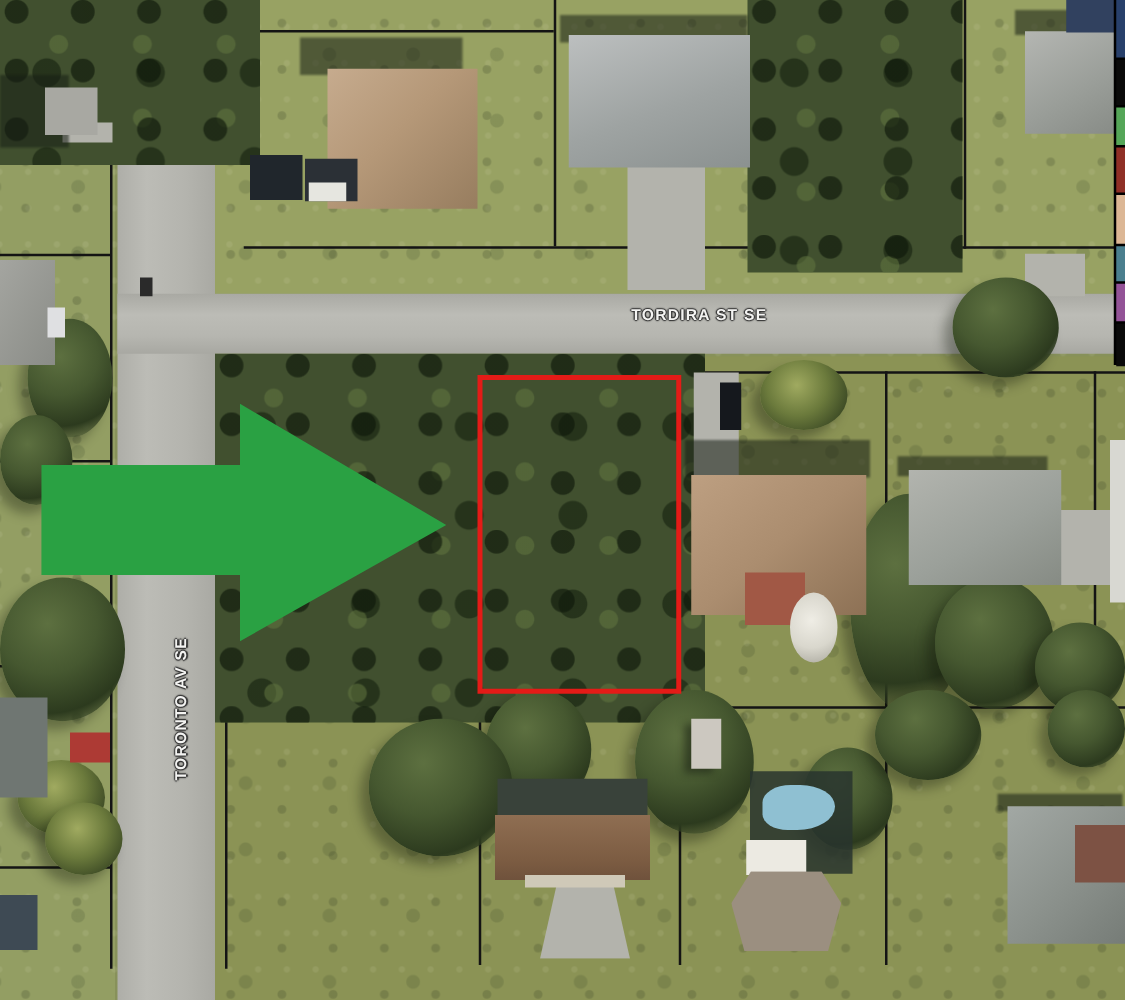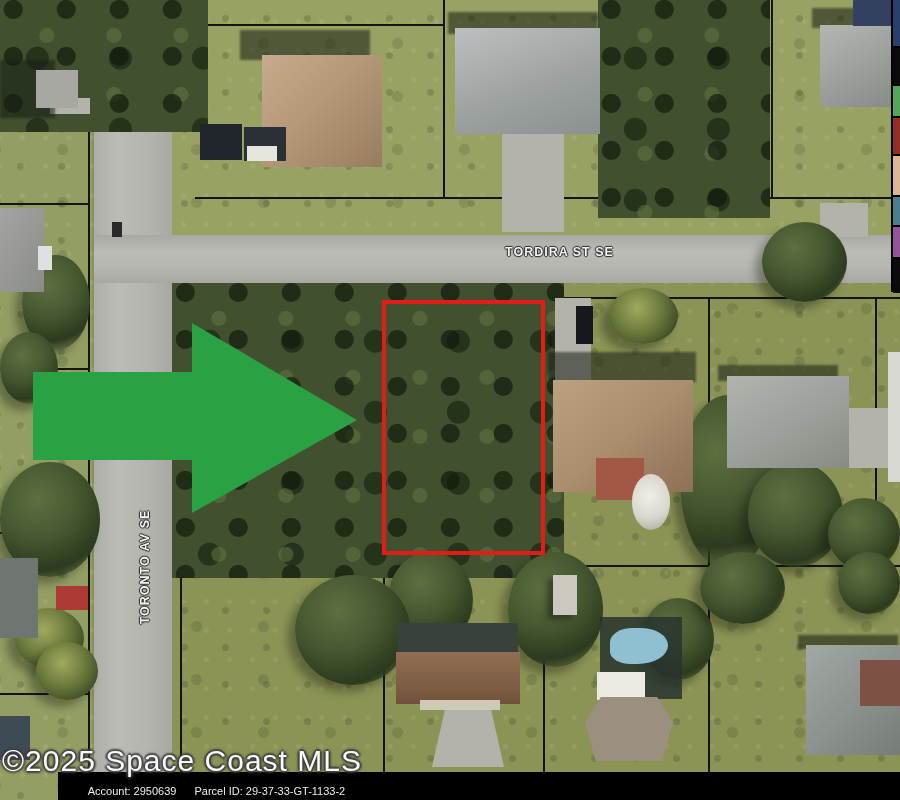--- a/index.html
+++ b/index.html
@@ -159,24 +159,15 @@
     <div class="swatch" style="height: 46px; background-color: rgb(40, 64, 107);"></div>
     <div class="swatch" style="height: 36px; background-color: rgb(10, 10, 10);"></div>
     <div class="swatch" style="height: 30px; background-color: rgb(85, 166, 88);"></div>
     <div class="swatch" style="height: 36px; background-color: rgb(143, 47, 38);"></div>
     <div class="swatch" style="height: 39px; background-color: rgb(220, 183, 149);"></div>
     <div class="swatch" style="height: 28px; background-color: rgb(74, 127, 142);"></div>
     <div class="swatch" style="height: 30px; background-color: rgb(147, 83, 151);"></div>
     <div class="swatch" style="height: 34px; background-color: rgb(10, 10, 10);"></div>
   </div>
 
-  <div class="watermark">©2025 Space Coast MLS</div>
 
-  <div class="footer-bar">
-    <div class="footer-line fl1">
-      <span>Account: 2950639</span><span>Parcel ID: 29-37-33-GT-1133-2</span>
-    </div>
-    <div class="footer-line fl2">
-      <span>Sale: 8/22/1972 $3,200</span>
-    </div>
-  </div>
 
 </div>
 
 </body></html>

